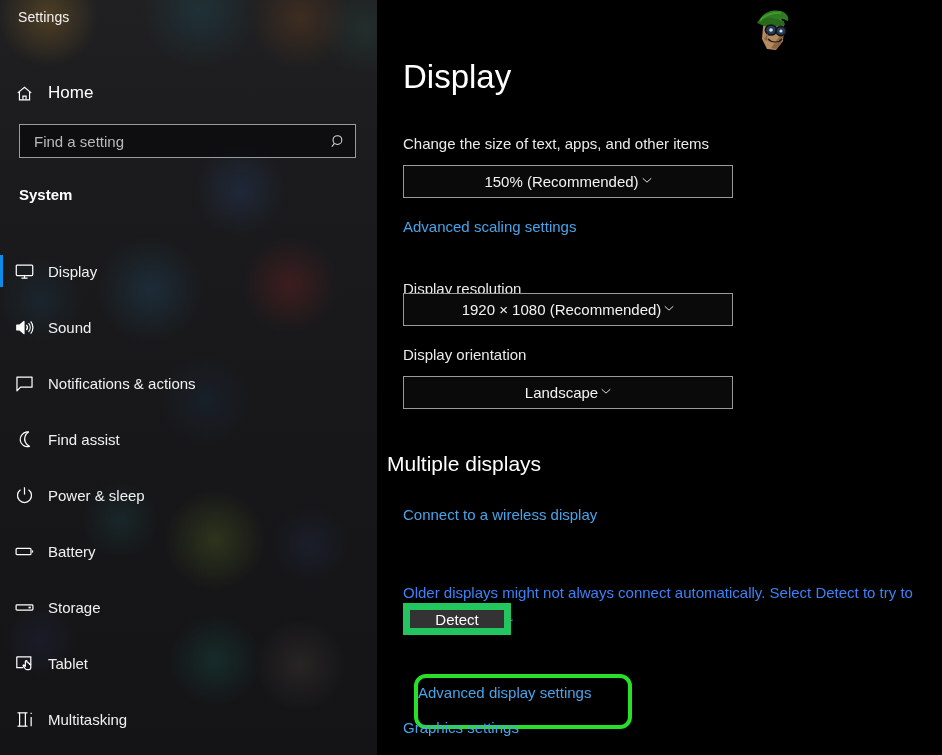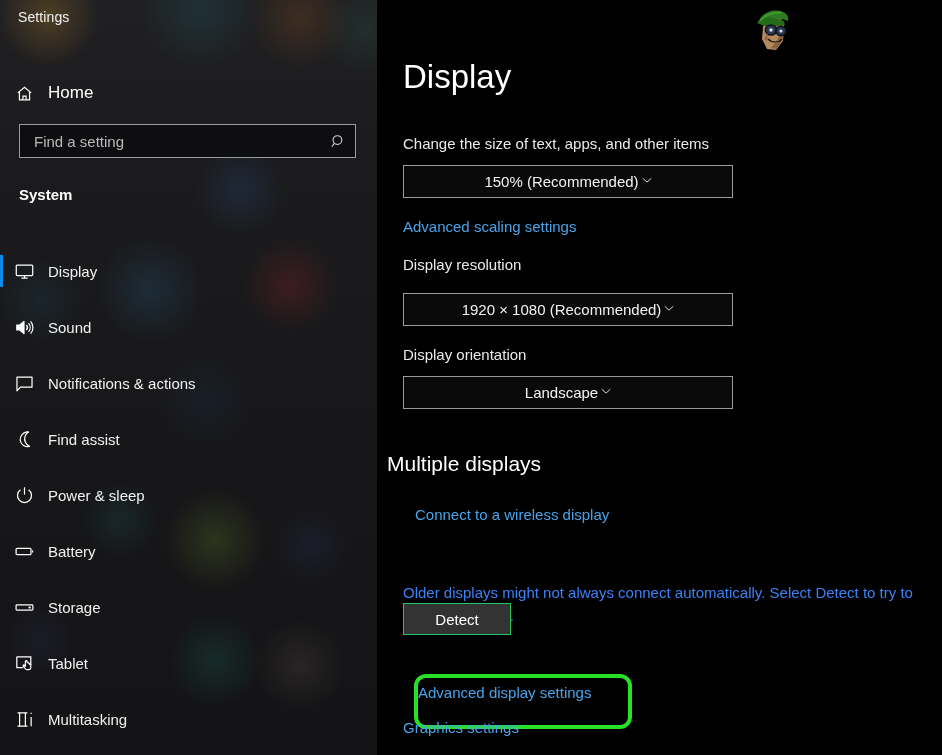--- a/index.html
+++ b/index.html
@@ -210,40 +210,40 @@
     font-size: 15px;
     color: #3b82f6;
     line-height: 1.52;
     width: 530px;
     margin-top: 32px;
   }
   .detect-btn {
     width: 108px;
     height: 32px;
     background: #333333;
-    border: 1px solid #22c55e;
+    border: 7px solid #22c55e;
     color: #ffffff;
     font-family: "Liberation Sans", sans-serif;
     font-size: 15px;
     cursor: default;
     display: flex;
     align-items: center;
     justify-content: center;
   }
 
   
   .p-scale-label { position: absolute; left: 26px; top: 135px; }
   .p-scale-combo { position: absolute; left: 26px; top: 165px; }
   .p-scale-link  { position: absolute; left: 26px; top: 218px; }
-  .p-res-label   { position: absolute; left: 26px; top: 256px; }
+  .p-res-label   { position: absolute; left: 26px; top: 280px; }
   .p-res-combo   { position: absolute; left: 26px; top: 293px; }
   .p-ori-label   { position: absolute; left: 26px; top: 346px; }
   .p-ori-combo   { position: absolute; left: 26px; top: 376px; }
   .p-multi-head  { position: absolute; left: 10px; top: 452px; }
-  .p-wireless    { position: absolute; left: 26px; top: 506px; margin-left: 12px; }
+  .p-wireless    { position: absolute; left: 26px; top: 506px; }
   .p-older       { position: absolute; left: 26px; top: 550px; }
   .p-detect      { position: absolute; left: 26px; top: 603px; }
   .p-advanced    { position: absolute; left: 26px; top: 674px; }
   .p-graphics    { position: absolute; left: 26px; top: 719px; }
 
   
   .highlight-box {
     position: absolute;
     left: 11px;
     top: 16px;

